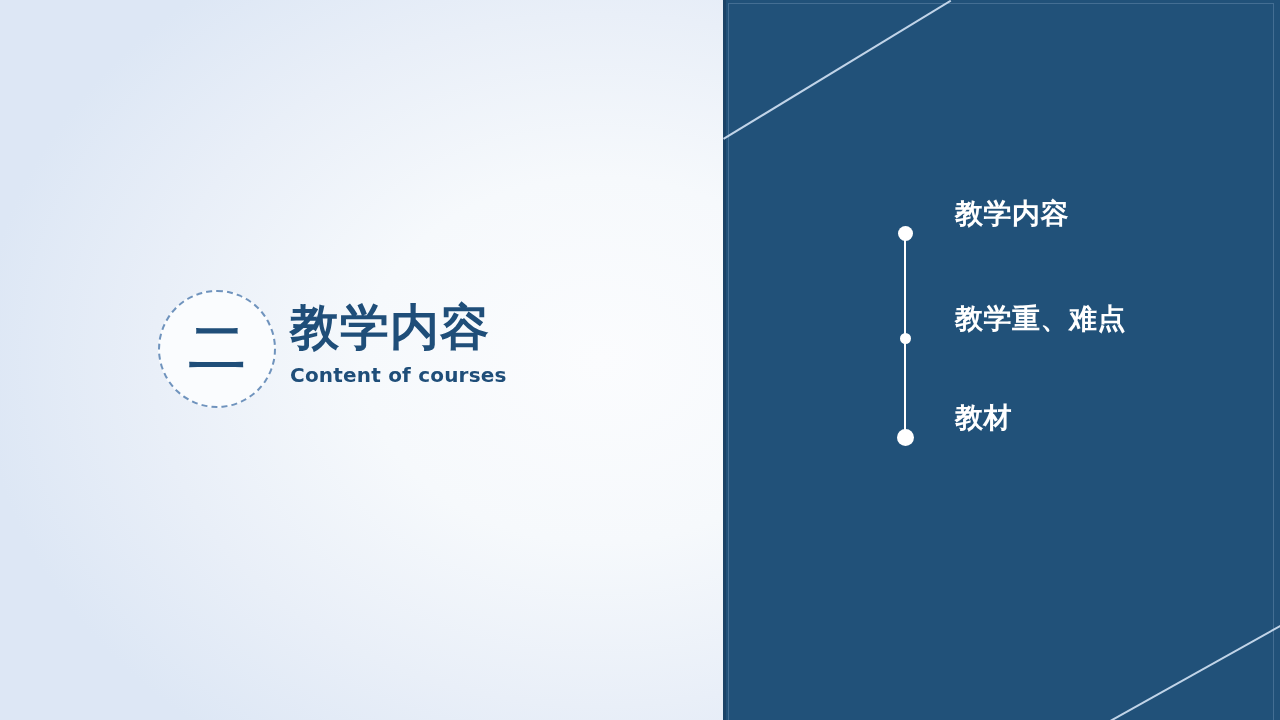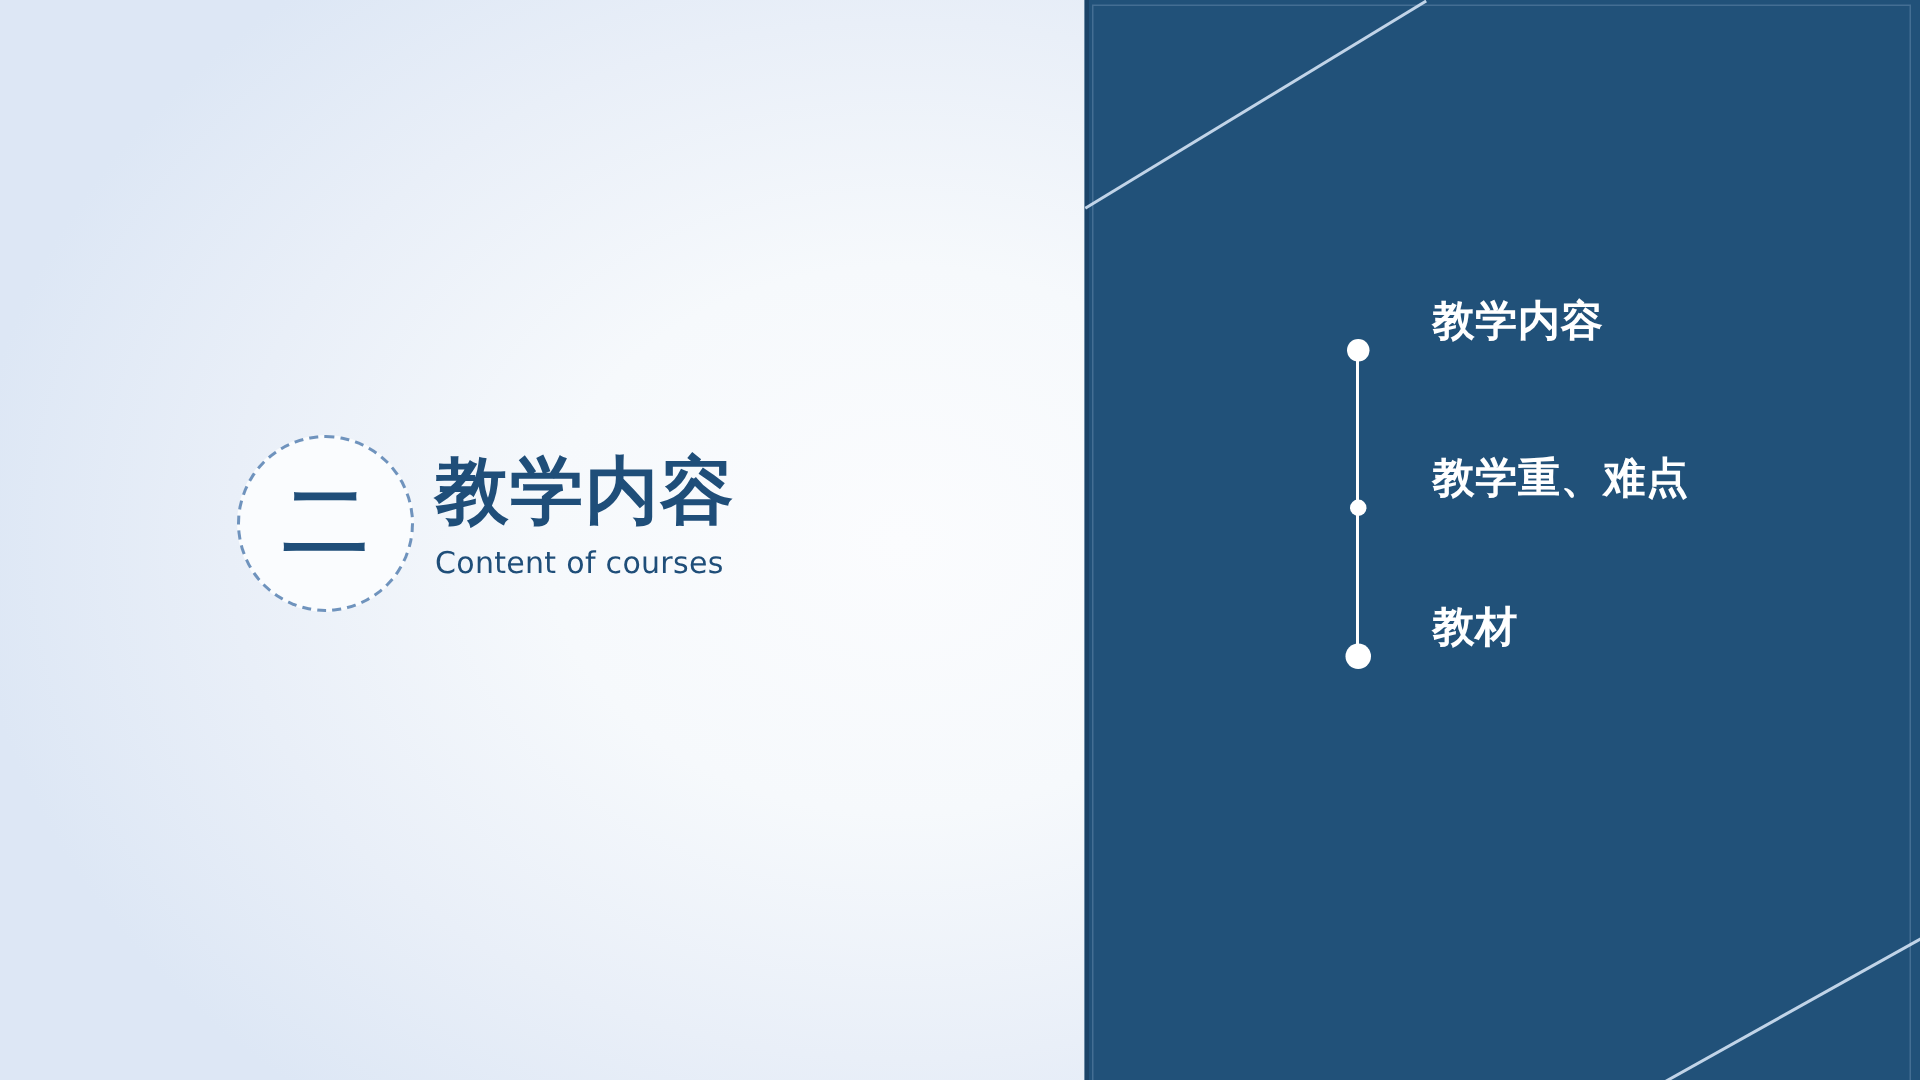--- a/index.html
+++ b/index.html
@@ -51,21 +51,21 @@
     font-size:49px;
     font-weight:700;
     color:#1f4e79;
     line-height:1.08;
     letter-spacing:1px;
   }
   .sub-title {
     margin-top:8px;
     font-family:"DejaVu Sans", "Liberation Sans", sans-serif;
     font-size:20px;
-    font-weight:400;
+    font-weight:700;
     color:#1f4e79;
     letter-spacing:0.2px;
   }
 
   
   .right-panel {
     position:absolute;
     left:723px; top:0;
     width:557px; height:720px;
     background:#215179;

